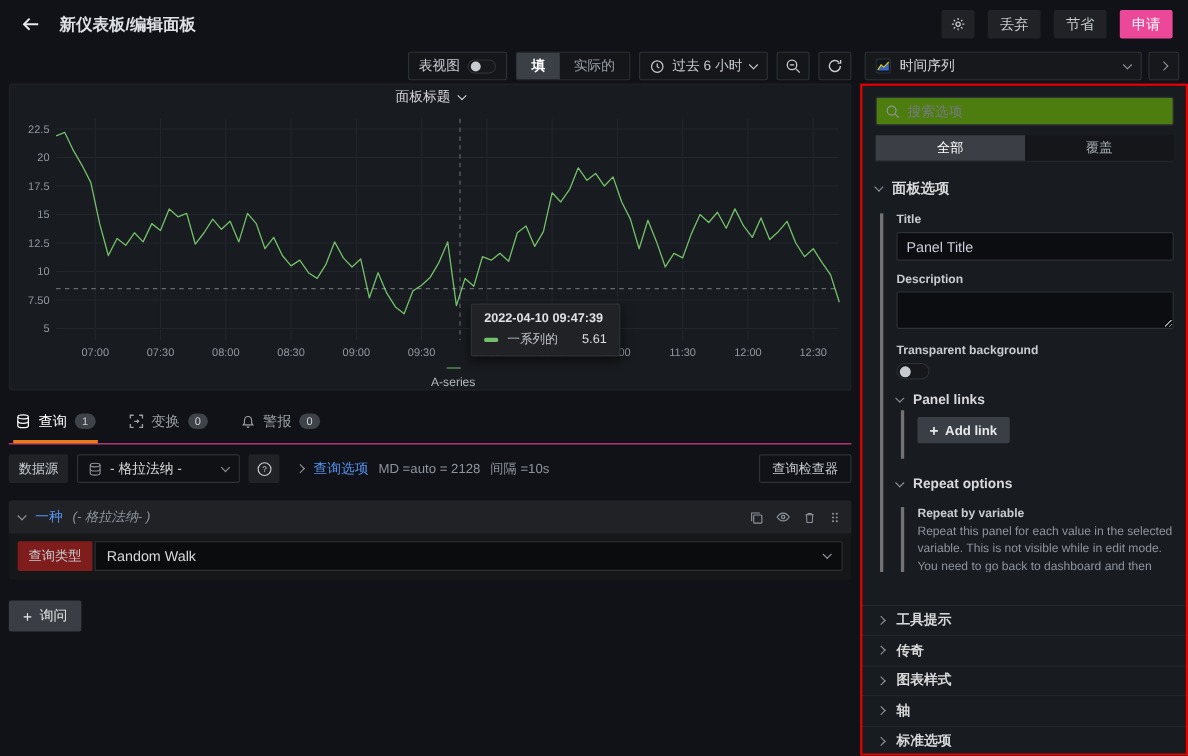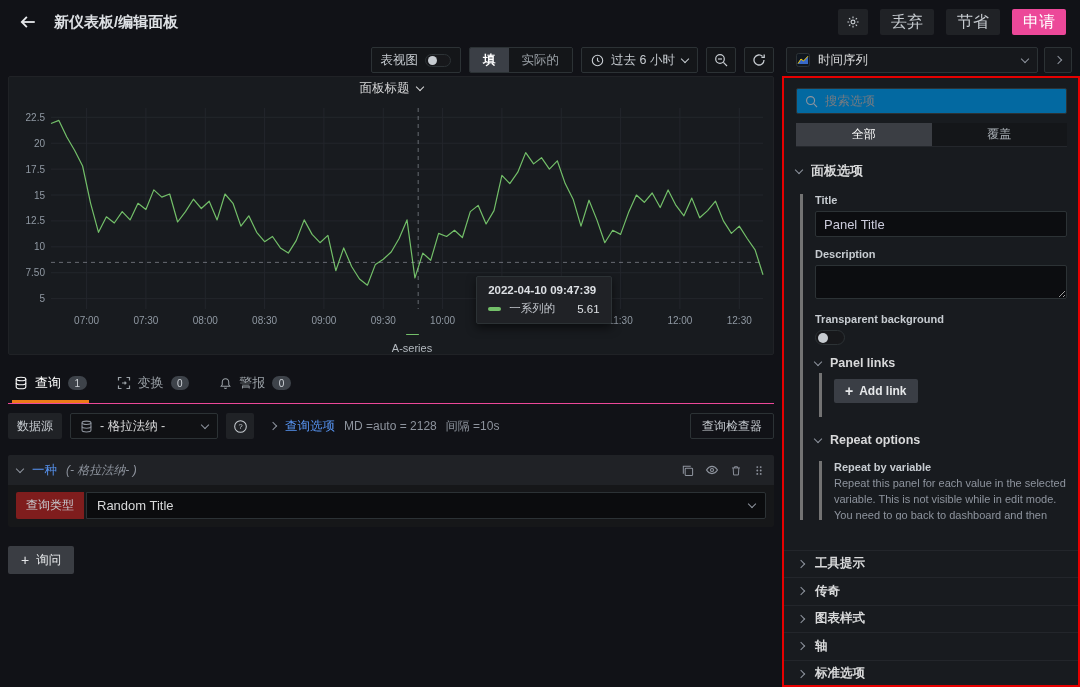--- a/index.html
+++ b/index.html
@@ -4,21 +4,21 @@
 <style>
   * { margin:0; padding:0; box-sizing:border-box; }
   html,body { width:1080px; height:687px; overflow:hidden; }
   body { background:#111217; color:#c7ccd1; font-family:"Liberation Sans","DejaVu Sans",sans-serif; font-size:13px; }
 
   
   .topbar { height:44px; display:flex; align-items:center; gap:12px; padding:0 14px; }
   .back-btn { background:none; border:none; color:#e7e9ec; width:28px; height:28px; display:flex; align-items:center; justify-content:center; cursor:pointer; }
   .page-title { font-size:15px; font-weight:700; color:#dde0e4; }
   .topbar .spacer { flex:1; }
-  .btn { height:26px; border:none; border-radius:2px; background:#202226; color:#c7ccd1; font-size:16px; padding:0 11px; display:inline-flex; align-items:center; gap:6px; cursor:pointer; font-family:inherit; }
+  .btn { height:26px; border:none; border-radius:2px; background:#202226; color:#c7ccd1; font-size:13px; padding:0 11px; display:inline-flex; align-items:center; gap:6px; cursor:pointer; font-family:inherit; }
   .btn.primary { background:#ec4899; color:#fff; }
   .icon-btn { width:30px; padding:0; justify-content:center; }
 
   
   .toolbar { height:32px; display:flex; align-items:center; padding:0 8px; }
   .toolbar-left { width:766px; display:flex; justify-content:flex-end; gap:8px; }
   .tool-box { height:26px; border:1px solid #2c3235; border-radius:2px; background:#141619; display:inline-flex; align-items:center; gap:7px; padding:0 9px; font-size:12.5px; color:#c7ccd1; cursor:pointer; }
   .tool-box.icon-only { width:30px; justify-content:center; padding:0; }
   .seg-group { height:26px; border:1px solid #2c3235; border-radius:2px; display:inline-flex; overflow:hidden; }
   .seg { padding:0 13px; display:flex; align-items:center; font-size:12.5px; color:#9aa0a6; background:#141619; cursor:pointer; }
@@ -70,21 +70,21 @@
   .q-actions { margin-left:auto; display:flex; align-items:center; gap:11px; color:#8e949e; }
   .q-actions .ic { cursor:pointer; }
   .q-body { padding:7px 8px 8px; display:flex; gap:2px; }
   .q-type-label { background:#7f1d1d; height:27px; display:flex; align-items:center; padding:0 10px; font-size:12px; color:#c7ccd1; border-radius:2px 0 0 2px; }
   .q-type-select { flex:1; height:27px; background:#0b0c0e; border:1px solid #2c3235; border-radius:0 2px 2px 0; display:flex; align-items:center; padding:0 10px; font-size:13px; color:#d8d9da; cursor:pointer; }
   .q-type-select .chv { margin-left:auto; color:#8e949e; }
   .add-query { margin-top:19px; height:28px; background:#3a3d43; border:none; border-radius:2px; color:#e6e8ea; font-size:12.5px; display:inline-flex; align-items:center; gap:7px; padding:0 13px; cursor:pointer; font-family:inherit; }
 
   
   .opt-top { padding:12px 13px 0; }
-  .search-box { height:26px; border:1px solid #2c3235; border-radius:2px; background:#0369a1; display:flex; align-items:center; gap:7px; padding:0 8px; color:#8e949e; }
+  .search-box { height:26px; border:1px solid #2c3235; border-radius:2px; background:#4d7c0f; display:flex; align-items:center; gap:7px; padding:0 8px; color:#8e949e; }
   .search-box input { flex:1; background:transparent; border:none; outline:none; color:#ccccdc; font-size:12.5px; font-family:inherit; }
   .search-box input::placeholder { color:#767b82; }
   .opt-tabs { display:flex; margin-top:9px; border-bottom:1px solid #24272c; }
   .opt-tab { flex:1; height:23px; display:flex; align-items:center; justify-content:center; font-size:12px; color:#aab0b6; cursor:pointer; background:#141619; }
   .opt-tab.active { background:#3b3e44; color:#fff; }
   .opt-body { flex:1; padding:4px 13px 0; overflow:hidden; }
   .sec-head { display:flex; align-items:center; gap:9px; padding:11px 0 3px; font-size:13px; font-weight:700; color:#d8d9da; cursor:pointer; }
   .sec-head .chv { color:#8e949e; }
   .sec-body { margin-left:4px; padding-left:12px; border-left:3px solid #737373; }
   .field-label { font-size:11px; font-weight:700; color:#c7ccd1; margin:11px 0 5px; }
@@ -227,21 +227,21 @@
             <line x1="611.6" x2="611.6" y1="8" y2="209" stroke="#23262c"></line>
             <text x="611.6" y="224" text-anchor="middle" fill="#9099a3" font-size="10">11:30</text>
             <line x1="670.9333333333333" x2="670.9333333333333" y1="8" y2="209" stroke="#23262c"></line>
             <text x="670.9333333333333" y="224" text-anchor="middle" fill="#9099a3" font-size="10">12:00</text>
             <line x1="730.2666666666667" x2="730.2666666666667" y1="8" y2="209" stroke="#23262c"></line>
             <text x="730.2666666666667" y="224" text-anchor="middle" fill="#9099a3" font-size="10">12:30</text>
             <polyline points="42.0,23.5 49.9,20.4 57.8,37.0 65.7,50.5 73.6,66.0 81.6,103.3 89.5,132.3 97.4,116.8 105.3,123.0 113.2,111.6 121.1,119.9 129.0,103.3 136.9,109.5 144.8,89.9 152.8,97.1 160.7,94.0 168.6,122.0 176.5,111.6 184.4,99.2 192.3,108.5 200.2,101.2 208.1,119.9 216.0,94.0 224.0,103.3 231.9,126.1 239.8,115.8 247.7,132.3 255.6,141.7 263.5,136.5 271.4,147.9 279.3,153.1 287.2,140.6 295.2,119.9 303.1,134.4 311.0,142.7 318.9,135.4 326.8,170.7 334.7,147.9 342.6,166.5 350.5,179.0 358.4,185.2 366.4,164.4 374.3,159.3 382.2,152.0 390.1,138.5 398.0,119.9 405.9,177.9 413.8,153.1 421.7,160.3 429.6,133.4 437.6,136.5 445.5,130.3 453.4,137.5 461.3,111.6 469.2,105.4 477.1,124.0 485.0,110.6 492.9,75.3 500.8,83.6 508.8,72.2 516.7,52.6 524.6,63.9 532.5,57.7 540.4,69.1 548.3,60.8 556.2,83.6 564.1,99.2 572.0,126.1 580.0,100.2 587.9,119.9 595.8,142.7 603.7,130.3 611.6,134.4 619.5,112.6 627.4,95.0 635.3,102.3 643.2,93.0 651.2,107.5 659.1,89.9 667.0,105.4 674.9,115.8 682.8,98.1 690.7,117.8 698.6,110.6 706.5,101.2 714.4,120.9 722.4,133.4 730.3,126.1 738.2,138.5 746.1,149.9 754.0,174.8" fill="none" stroke="#73bf69" stroke-width="1.2" stroke-linejoin="round"></polyline>
             <line x1="409.17444444444436" x2="409.17444444444436" y1="8" y2="209" stroke="rgba(200,205,215,0.45)" stroke-dasharray="4 4"></line>
             <line x1="42" x2="754" y1="162.3762886597938" y2="162.3762886597938" stroke="rgba(200,205,215,0.45)" stroke-dasharray="4 4"></line>
           </svg>
-        <div class="tooltip" id="tooltip" style="left: 419.174px; top: 176.376px; margin-left: 48px;">
+        <div class="tooltip" id="tooltip" style="left: 419.174px; top: 176.376px;">
           <div class="tt-time">2022-04-10 09:47:39</div>
           <div class="tt-row">
             <span class="swatch"></span>
             <span>一系列的</span>
             <span class="tt-val">5.61</span>
           </div>
         </div>
       </div>
       <div class="legend-row">
         <span class="swatch"></span>
@@ -328,21 +328,21 @@
               <circle cx="5" cy="7" r="1.1"></circle>
               <circle cx="9" cy="7" r="1.1"></circle>
               <circle cx="5" cy="11" r="1.1"></circle>
               <circle cx="9" cy="11" r="1.1"></circle>
             </svg>
         </div>
       </div>
       <div class="q-body">
         <span class="q-type-label">查询类型</span>
         <div class="q-type-select">
-          <span>Random Title</span>
+          <span>Random Walk</span>
           <i class="chv d"></i>
         </div>
       </div>
     </div>
 
     <button class="add-query">
       <span class="plus">+</span>
       <span>询问</span>
     </button>
   </div>

